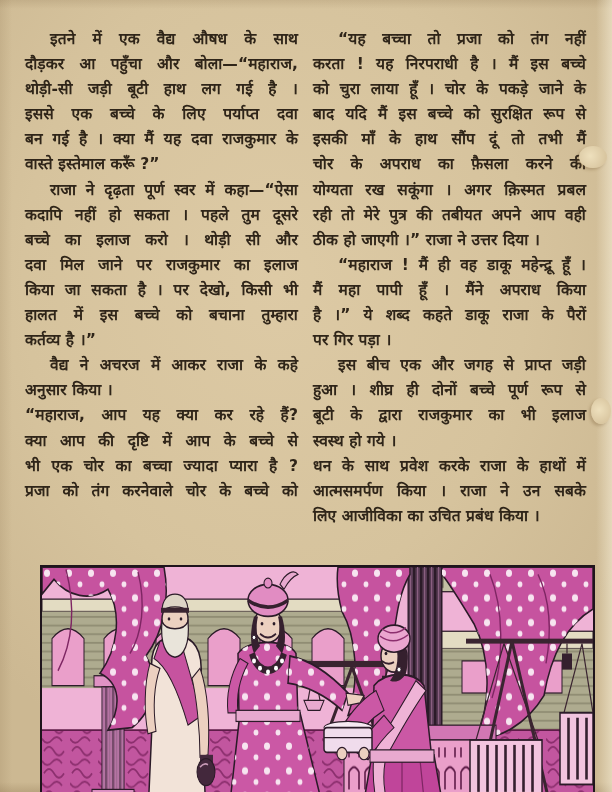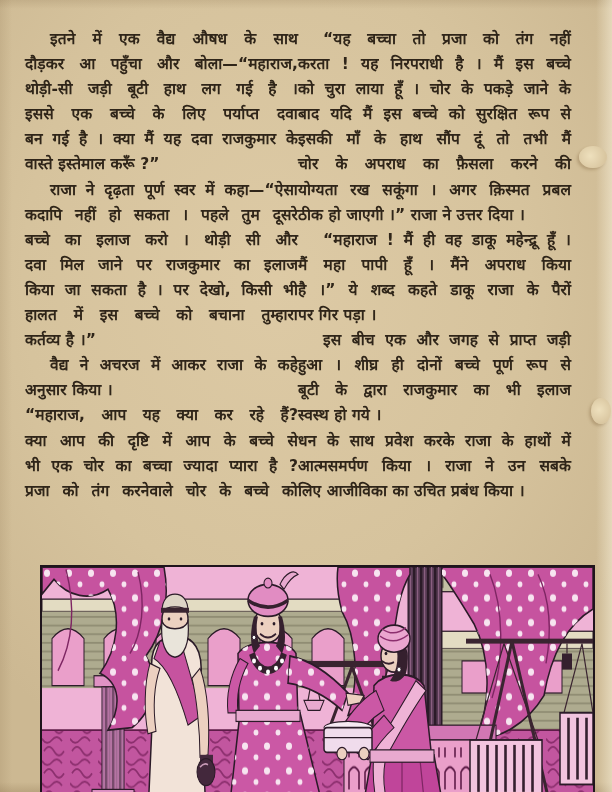--- a/index.html
+++ b/index.html
@@ -12,21 +12,21 @@
       linear-gradient(to bottom, rgba(122,96,60,.16), rgba(122,96,60,0) 9px),
       linear-gradient(to right, rgba(122,96,60,.14), rgba(122,96,60,0) 12px),
       radial-gradient(ellipse 420px 520px at 45% 35%, #ddcaa5 0%, #d6c39d 60%, #ccb892 100%);
     font-family:"DejaVu Sans","Liberation Sans",sans-serif;
   }
   .spot{position:absolute; border-radius:50%;
     background:radial-gradient(circle at 40% 45%, #eee0bd, #d9c6a0 75%);
     box-shadow:-2px 2px 3px rgba(120,90,50,.30);}
   .spot1{ right:5px; top:146px; width:28px; height:22px;}
   .spot2{ right:1px; top:398px; width:20px; height:26px;}
-  .text-area{ position:absolute; left:25px; top:27px; width:561px; display:flex; }
+  .text-area{ position:absolute; left:25px; top:27px; width:561px; display:flex; gap:15px;}
   .col{ width:273px; font-size:15.5px; line-height:25.1px; color:#2f2519; font-weight:600; letter-spacing:.1px;}
   .line{ text-align:justify; text-align-last:justify;}
   .line.pfirst{ text-indent:25px;}
   .line.plast{ text-align-last:left;}
   .illustration{ position:absolute; left:40px; top:565px; width:555px; height:261px;
     border:2.5px solid #1f141c; box-sizing:border-box; background:#efb3d6;}
   .illustration svg{ display:block; width:100%; height:100%;}
 </style>
 </head>
 <body>
@@ -56,20 +56,21 @@
         <div class="line">प्रजा को तंग करनेवाले चोर के बच्चे को</div>
       </div>
     <div class="col">
         <div class="line pfirst">“यह बच्चा तो प्रजा को तंग नहीं</div>
         <div class="line">करता ! यह निरपराधी है । मैं इस बच्चे</div>
         <div class="line">को चुरा लाया हूँ । चोर के पकड़े जाने के</div>
         <div class="line">बाद यदि मैं इस बच्चे को सुरक्षित रूप से</div>
         <div class="line">इसकी माँ के हाथ सौंप दूं तो तभी मैं</div>
         <div class="line">चोर के अपराध का फ़ैसला करने की</div>
         <div class="line">योग्यता रख सकूंगा । अगर क़िस्मत प्रबल</div>
+        <div class="line">रही तो मेरे पुत्र की तबीयत अपने आप वही</div>
         <div class="line plast">ठीक हो जाएगी ।” राजा ने उत्तर दिया ।</div>
         <div class="line pfirst">“महाराज ! मैं ही वह डाकू महेन्द्रू हूँ ।</div>
         <div class="line">मैं महा पापी हूँ । मैंने अपराध किया</div>
         <div class="line">है ।” ये शब्द कहते डाकू राजा के पैरों</div>
         <div class="line plast">पर गिर पड़ा ।</div>
         <div class="line pfirst">इस बीच एक और जगह से प्राप्त जड़ी</div>
         <div class="line">हुआ । शीघ्र ही दोनों बच्चे पूर्ण रूप से</div>
         <div class="line">बूटी के द्वारा राजकुमार का भी इलाज</div>
         <div class="line plast">स्वस्थ हो गये ।</div>
         <div class="line">धन के साथ प्रवेश करके राजा के हाथों में</div>

